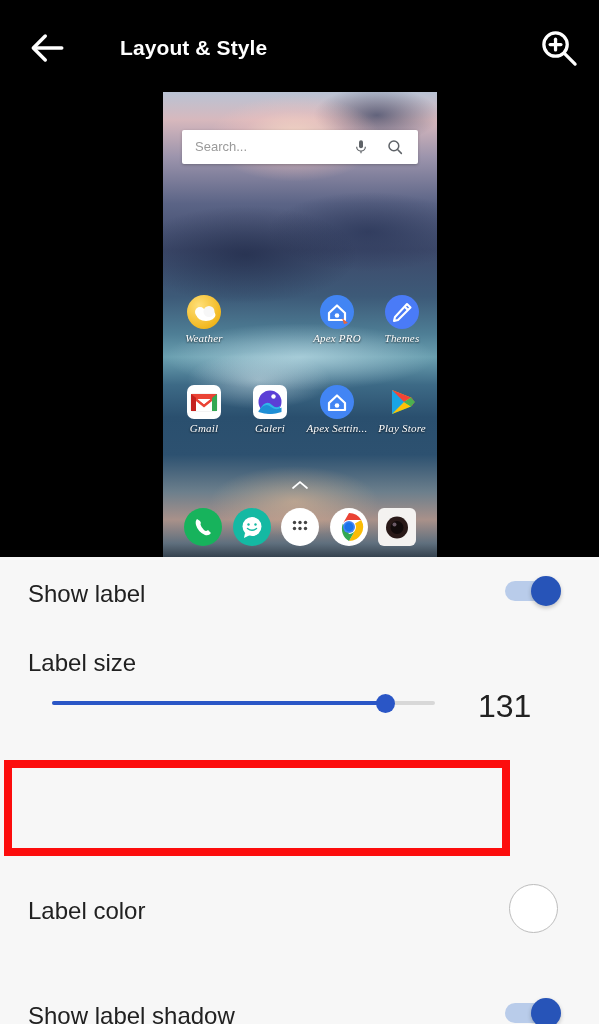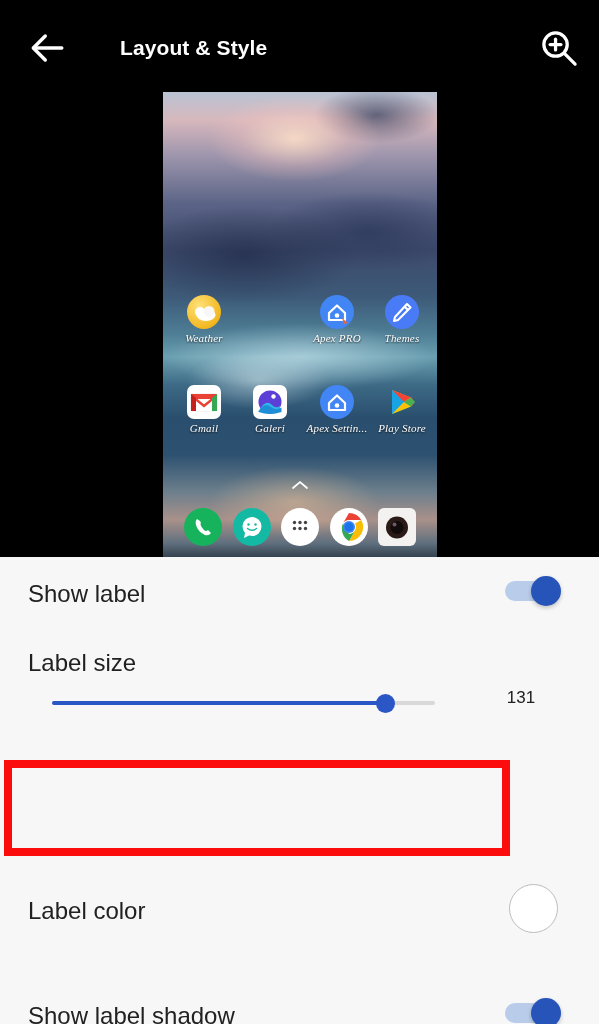--- a/index.html
+++ b/index.html
@@ -236,23 +236,23 @@
   }
   .slider .s-thumb {
     position: absolute;
     top: 4px;
     width: 19px; height: 19px;
     border-radius: 50%;
     background: #2a56c6;
   }
   .slider-value {
     position: absolute;
-    font-size: 17px;
+    font-size: 32px;
     color: #212121;
-    text-align: center;
+    text-align: left;
   }
 
   
   .color-swatch {
     position: absolute;
     width: 49px; height: 49px;
     border-radius: 50%;
     background: #ffffff;
     border: 1px solid #bdbdbd;
     box-sizing: border-box;
@@ -288,20 +288,36 @@
         <line x1="14.8" y1="14.8" x2="20.4" y2="20.4"></line>
         <line x1="10.2" y1="7.4" x2="10.2" y2="13"></line>
         <line x1="7.4" y1="10.2" x2="13" y2="10.2"></line>
       </svg>
     </div>
   </div>
 
   <div class="preview">
     <div class="wallpaper"></div>
 
+    <div class="search-bar">
+      <div class="search-placeholder">Search...</div>
+      <div class="mic-icon">
+        <svg width="16" height="18" viewBox="0 0 24 24" fill="#5f6368">
+          <rect x="9" y="2" width="6" height="12" rx="3"></rect>
+          <path d="M5.5 11.5a6.5 6.5 0 0 0 13 0" fill="none" stroke="#5f6368" stroke-width="1.8"></path>
+          <line x1="12" y1="18" x2="12" y2="21.5" stroke="#5f6368" stroke-width="1.8"></line>
+        </svg>
+      </div>
+      <div class="search-mag-icon">
+        <svg width="18" height="18" viewBox="0 0 24 24" fill="none" stroke="#5f6368" stroke-width="2" stroke-linecap="round">
+          <circle cx="10.5" cy="10.5" r="6.5"></circle>
+          <line x1="15.4" y1="15.4" x2="20.5" y2="20.5"></line>
+        </svg>
+      </div>
+    </div>
 
     <div class="app-cell" style="left:8px; top:203px;">
       <span class="app-icon" style="background: radial-gradient(circle at 35% 32%, #ffe07a 0%, #f2b820 70%, #e0a30d 100%);">
         <svg width="34" height="34" viewBox="0 0 34 34" style="position:absolute;left:0;top:0;">
           <ellipse cx="19" cy="20" rx="9.5" ry="6" fill="#ffffff"></ellipse>
           <circle cx="13" cy="17" r="5" fill="#ffffff"></circle>
           <circle cx="22" cy="16.5" r="5.5" fill="#f7f7f7"></circle>
         </svg>
       </span>
       <div class="app-label">Weather</div>

